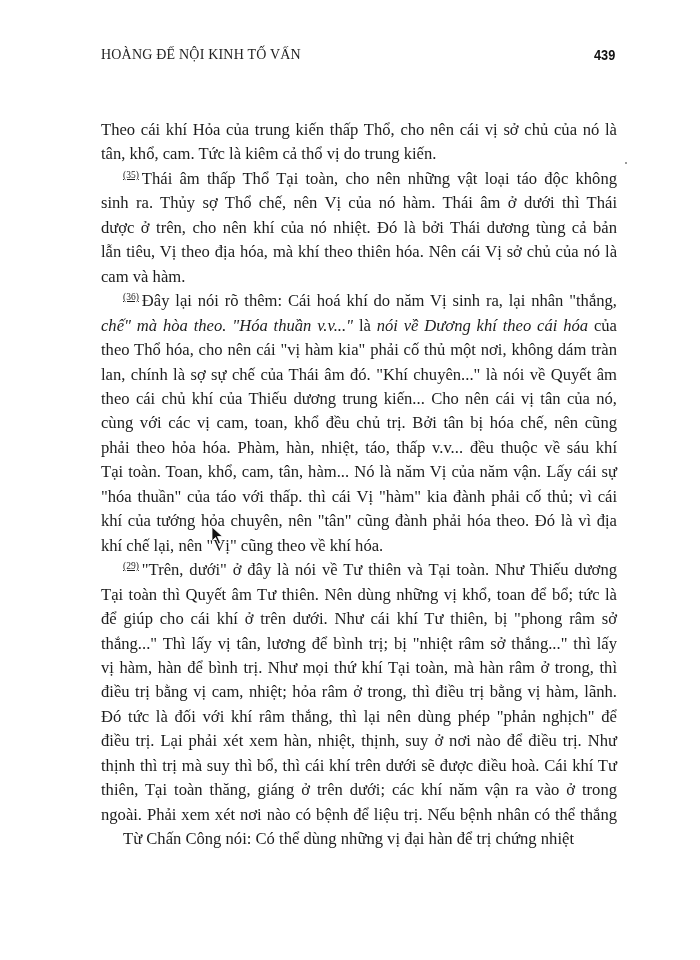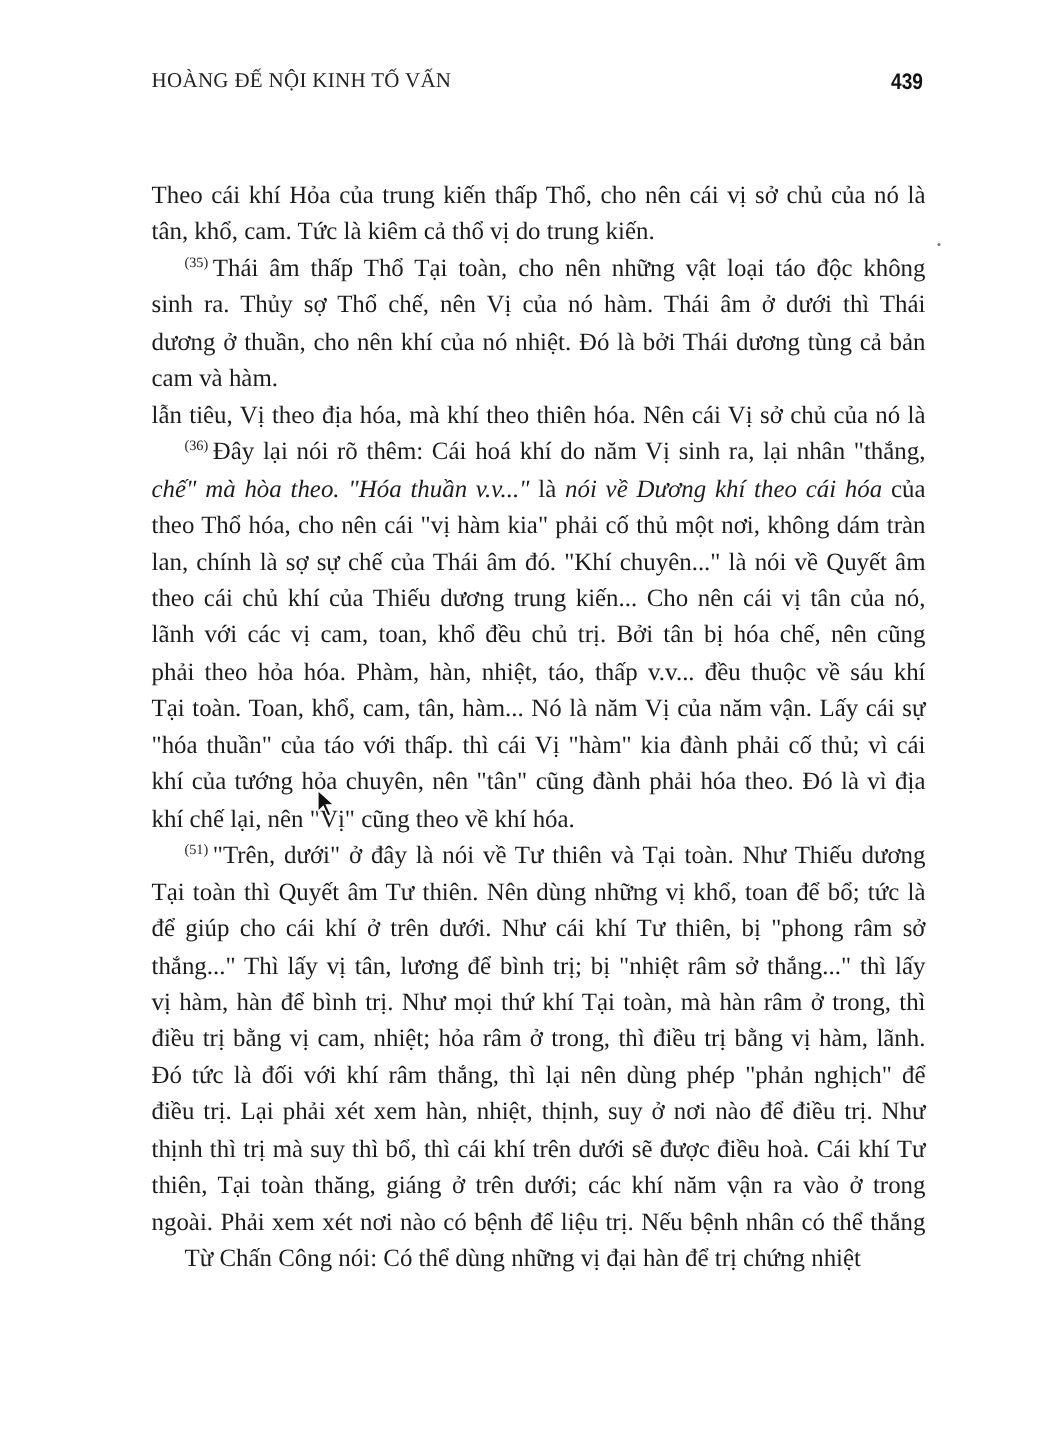--- a/index.html
+++ b/index.html
@@ -49,20 +49,21 @@
       line-height: 24.45px;
       text-align: justify;
       color: #1c1c1c;
       margin-top: 26px;
     }
     .fn {
       font-size: 9.5px;
       vertical-align: 6px;
       line-height: 0;
       margin-right: 3px;
+      text-decoration: underline;
     }
     .it { font-style: italic; }
     .line {
       display: block;
       text-align: justify;
       text-align-last: justify;
       white-space: nowrap;
     }
     .line.last {
       text-align-last: left;
@@ -91,35 +92,35 @@
 <div class="page">
 
   <div class="running-header">HOÀNG ĐẾ NỘI KINH TỐ VẤN</div>
   <div class="page-number">439</div>
 
   <div class="body-text">
     <span class="line"><span>Theo cái khí Hỏa của trung kiến thấp Thổ, cho nên cái vị sở chủ của nó là</span></span>
     <span class="line last"><span>tân, khổ, cam. Tức là kiêm cả thổ vị do trung kiến.</span></span>
     <span class="line ind"><span class="fn">(35)</span><span>Thái âm thấp Thổ Tại toàn, cho nên những vật loại táo độc không</span></span>
     <span class="line"><span>sinh ra. Thủy sợ Thổ chế, nên Vị của nó hàm. Thái âm ở dưới thì Thái</span></span>
-    <span class="line"><span>dương ở thuần, cho nên khí của nó nhiệt. Đó là bởi Thái dương tùng cả bản</span></span>
+    <span class="line"><span>dược ở trên, cho nên khí của nó nhiệt. Đó là bởi Thái dương tùng cả bản</span></span>
+    <span class="line"><span>lẫn tiêu, Vị theo địa hóa, mà khí theo thiên hóa. Nên cái Vị sở chủ của nó là</span></span>
     <span class="line last"><span>cam và hàm.</span></span>
-    <span class="line"><span>lẫn tiêu, Vị theo địa hóa, mà khí theo thiên hóa. Nên cái Vị sở chủ của nó là</span></span>
     <span class="line ind"><span class="fn">(36)</span><span>Đây lại nói rõ thêm: Cái hoá khí do năm Vị sinh ra, lại nhân "thắng,</span></span>
     <span class="line"><span class="it">chế" mà hòa theo. "Hóa thuần v.v..."</span><span> là </span><span class="it">nói về Dương khí theo cái hóa</span><span> của</span></span>
     <span class="line"><span>theo Thổ hóa, cho nên cái "vị hàm kia" phải cố thủ một nơi, không dám tràn</span></span>
     <span class="line"><span>lan, chính là sợ sự chế của Thái âm đó. "Khí chuyên..." là nói về Quyết âm</span></span>
     <span class="line"><span>theo cái chủ khí của Thiếu dương trung kiến... Cho nên cái vị tân của nó,</span></span>
-    <span class="line"><span>lãnh với các vị cam, toan, khổ đều chủ trị. Bởi tân bị hóa chế, nên cũng</span></span>
+    <span class="line"><span>cùng với các vị cam, toan, khổ đều chủ trị. Bởi tân bị hóa chế, nên cũng</span></span>
     <span class="line"><span>phải theo hỏa hóa. Phàm, hàn, nhiệt, táo, thấp v.v... đều thuộc về sáu khí</span></span>
     <span class="line"><span>Tại toàn. Toan, khổ, cam, tân, hàm... Nó là năm Vị của năm vận. Lấy cái sự</span></span>
     <span class="line"><span>"hóa thuần" của táo với thấp. thì cái Vị "hàm" kia đành phải cố thủ; vì cái</span></span>
     <span class="line"><span>khí của tướng hỏa chuyên, nên "tân" cũng đành phải hóa theo. Đó là vì địa</span></span>
     <span class="line last"><span>khí chế lại, nên "Vị" cũng theo về khí hóa.</span></span>
-    <span class="line ind"><span class="fn">(51)</span><span>"Trên, dưới" ở đây là nói về Tư thiên và Tại toàn. Như Thiếu dương</span></span>
+    <span class="line ind"><span class="fn">(29)</span><span>"Trên, dưới" ở đây là nói về Tư thiên và Tại toàn. Như Thiếu dương</span></span>
     <span class="line"><span>Tại toàn thì Quyết âm Tư thiên. Nên dùng những vị khổ, toan để bổ; tức là</span></span>
     <span class="line"><span>để giúp cho cái khí ở trên dưới. Như cái khí Tư thiên, bị "phong râm sở</span></span>
     <span class="line"><span>thắng..." Thì lấy vị tân, lương để bình trị; bị "nhiệt râm sở thắng..." thì lấy</span></span>
     <span class="line"><span>vị hàm, hàn để bình trị. Như mọi thứ khí Tại toàn, mà hàn râm ở trong, thì</span></span>
     <span class="line"><span>điều trị bằng vị cam, nhiệt; hỏa râm ở trong, thì điều trị bằng vị hàm, lãnh.</span></span>
     <span class="line"><span>Đó tức là đối với khí râm thắng, thì lại nên dùng phép "phản nghịch" để</span></span>
     <span class="line"><span>điều trị. Lại phải xét xem hàn, nhiệt, thịnh, suy ở nơi nào để điều trị. Như</span></span>
     <span class="line"><span>thịnh thì trị mà suy thì bổ, thì cái khí trên dưới sẽ được điều hoà. Cái khí Tư</span></span>
     <span class="line"><span>thiên, Tại toàn thăng, giáng ở trên dưới; các khí năm vận ra vào ở trong</span></span>
     <span class="line"><span>ngoài. Phải xem xét nơi nào có bệnh để liệu trị. Nếu bệnh nhân có thể thắng</span></span>

